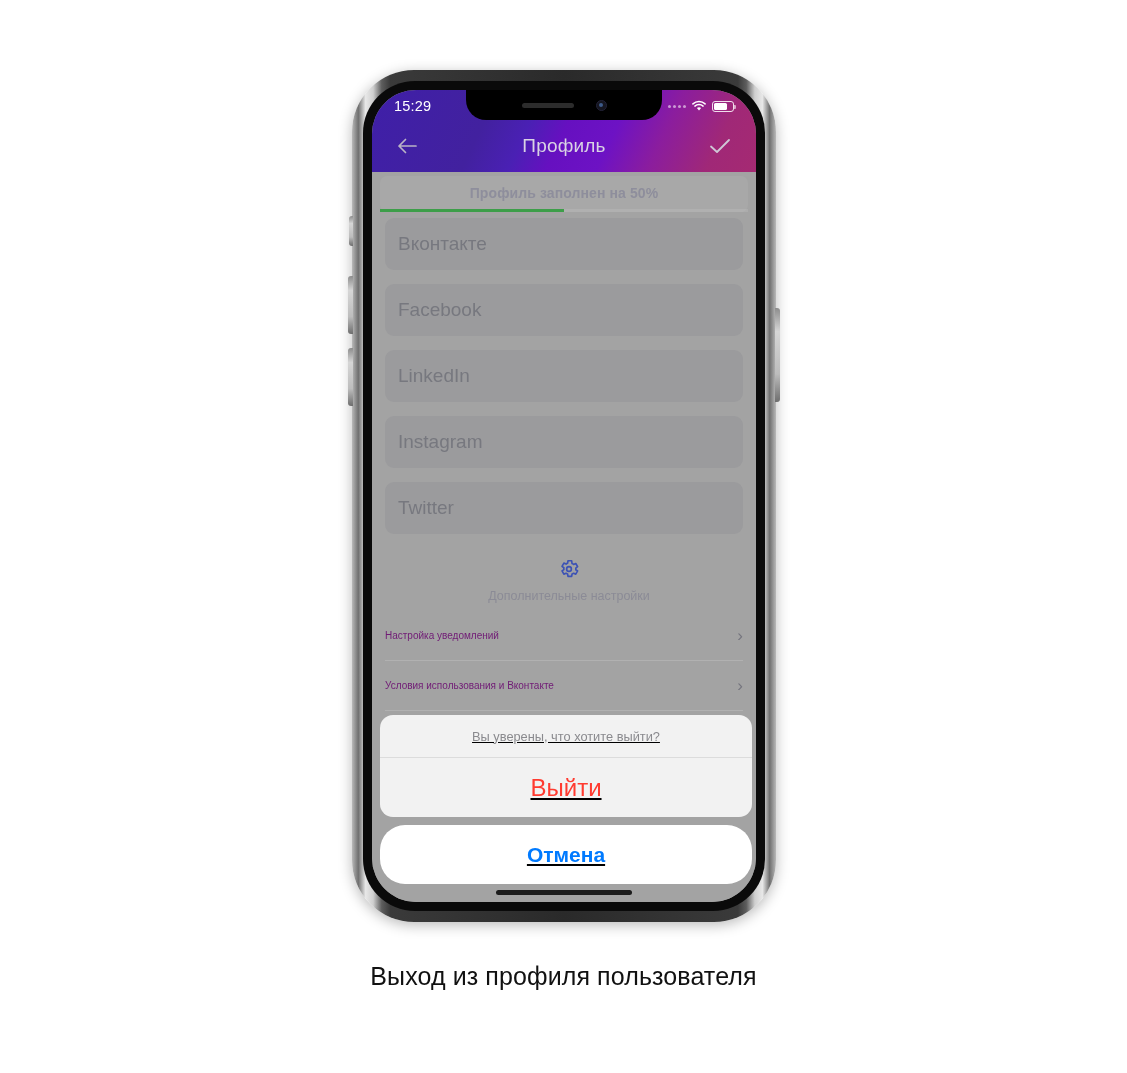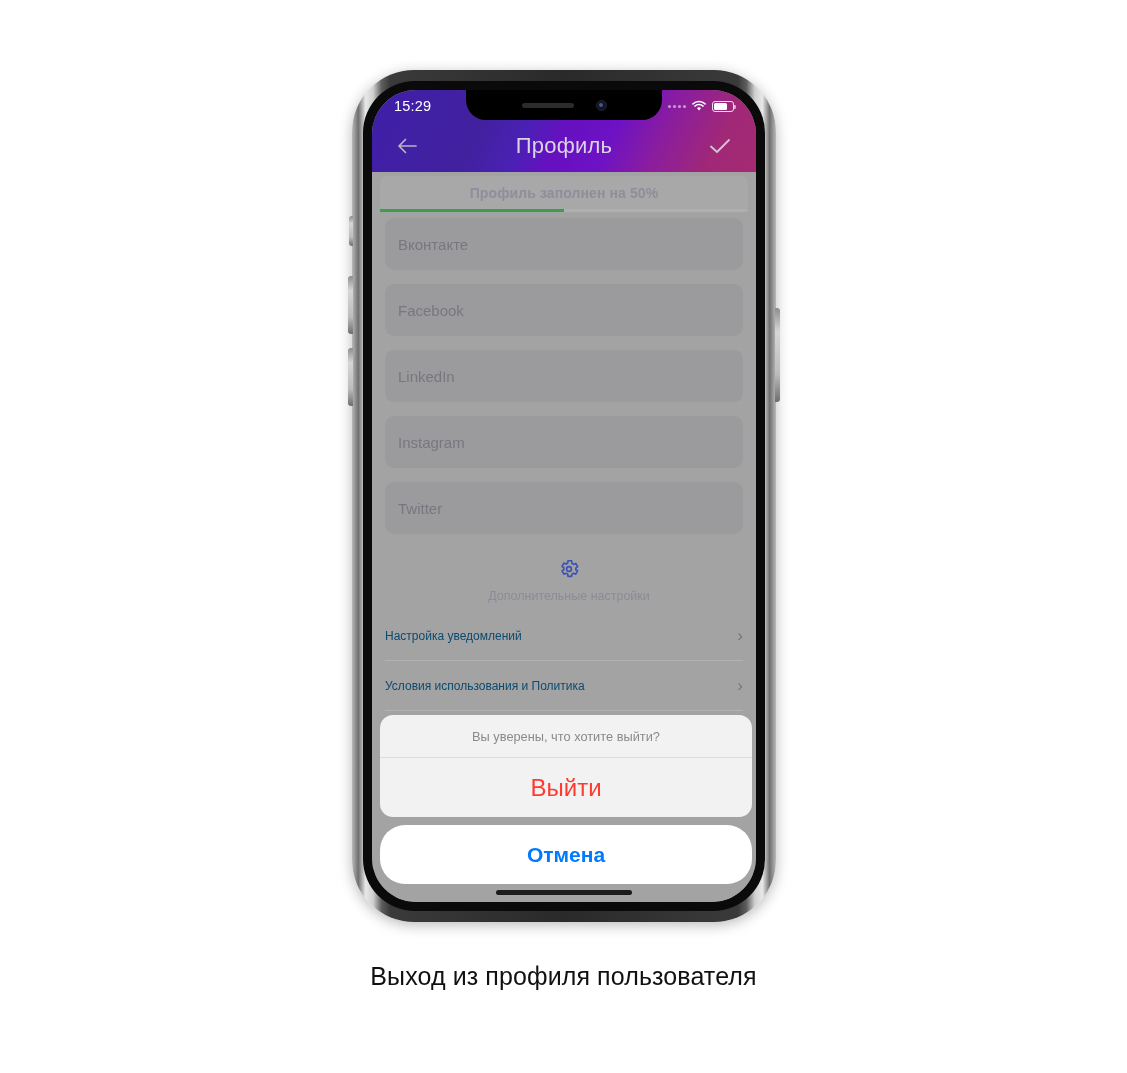--- a/index.html
+++ b/index.html
@@ -176,21 +176,21 @@
   .nav-back, .nav-done {
     width: 44px; height: 40px;
     display: flex;
     align-items: center;
     justify-content: center;
     cursor: pointer;
   }
   .nav-title {
     flex: 1;
     text-align: center;
-    font-size: 22px;
+    font-size: 19px;
     color: #d9d3e4;
     letter-spacing: 0.2px;
   }
 
   
   .app-body {
     position: absolute;
     top: 82px; left: 0; right: 0; bottom: 0;
     background: #a3a3a3;
     overflow: hidden;
@@ -229,21 +229,21 @@
     height: 52px;
     background: #9b9b9d;
     border-radius: 9px;
     display: flex;
     align-items: center;
     padding: 0 13px;
     margin-bottom: 14px;
     cursor: text;
   }
   .field span {
-    font-size: 15px;
+    font-size: 19px;
     color: #77787f;
   }
 
   .extra-block {
     text-align: center;
     padding: 10px 0 8px 10px;
   }
   .gear-icon { display: inline-block; line-height: 0; }
   .extra-label {
     margin-top: 5px;
@@ -256,39 +256,40 @@
   }
   .menu-row {
     height: 50px;
     display: flex;
     align-items: center;
     justify-content: space-between;
     border-bottom: 1px solid rgba(255,255,255,0.16);
     cursor: pointer;
   }
   .menu-row .label {
-    font-size: 12px;
-    color: #0c4a6e;
+    font-size: 10px;
+    color: #701a75;
     white-space: nowrap;
     overflow: hidden;
   }
   .menu-row .chev {
     color: #76767f;
     font-size: 17px;
     line-height: 1;
     flex-shrink: 0;
     margin-left: 10px;
   }
 
   
   .sheet {
     position: absolute;
     left: 8px; right: 4px;
     bottom: 18px;
     z-index: 30;
+    text-decoration: underline;
   }
   .sheet-group {
     background: #f2f2f2;
     border-radius: 13px;
     overflow: hidden;
     margin-bottom: 8px;
   }
   .sheet-title {
     height: 43px;
     display: flex;
@@ -436,21 +437,21 @@
         </span>
         <div class="extra-label">Дополнительные настройки</div>
       </div>
 
       <div class="menu">
         <div class="menu-row">
           <div class="label">Настройка уведомлений</div>
           <div class="chev">›</div>
         </div>
         <div class="menu-row">
-          <div class="label">Условия использования и Политика</div>
+          <div class="label">Условия использования и Вконтакте</div>
           <div class="chev">›</div>
         </div>
       </div>
 
       <div class="sheet">
         <div class="sheet-group">
           <div class="sheet-title">Вы уверены, что хотите выйти?</div>
           <div class="sheet-action">Выйти</div>
         </div>
         <div class="sheet-cancel">Отмена</div>

